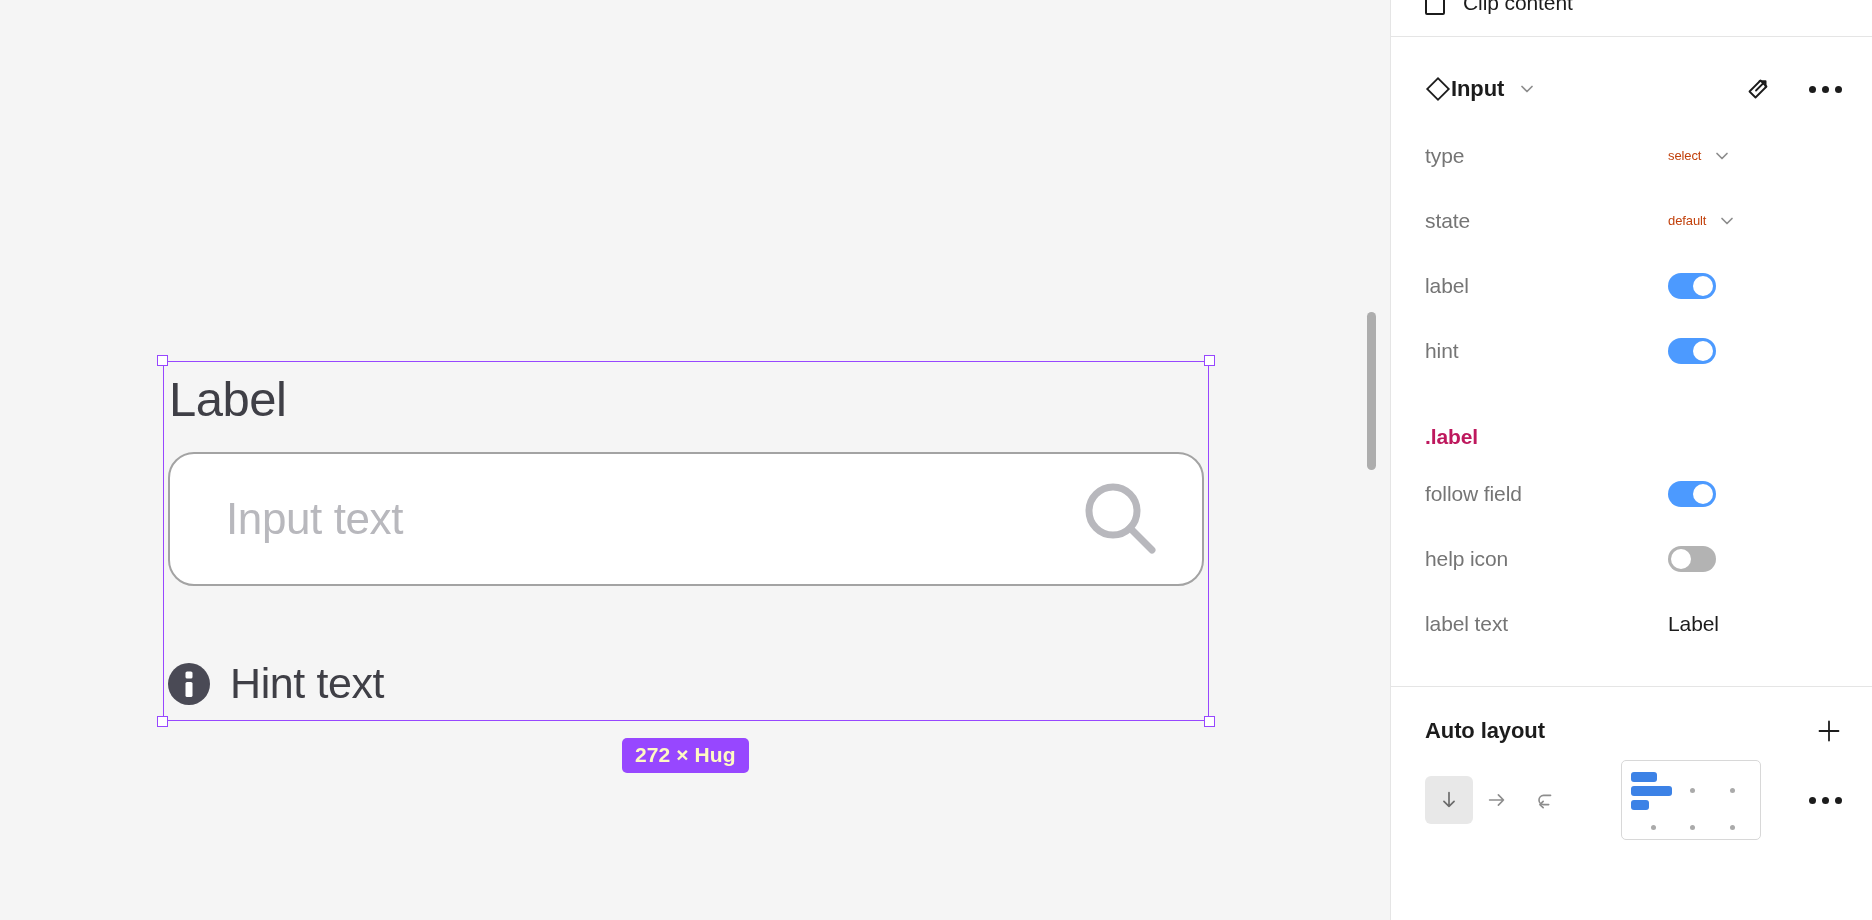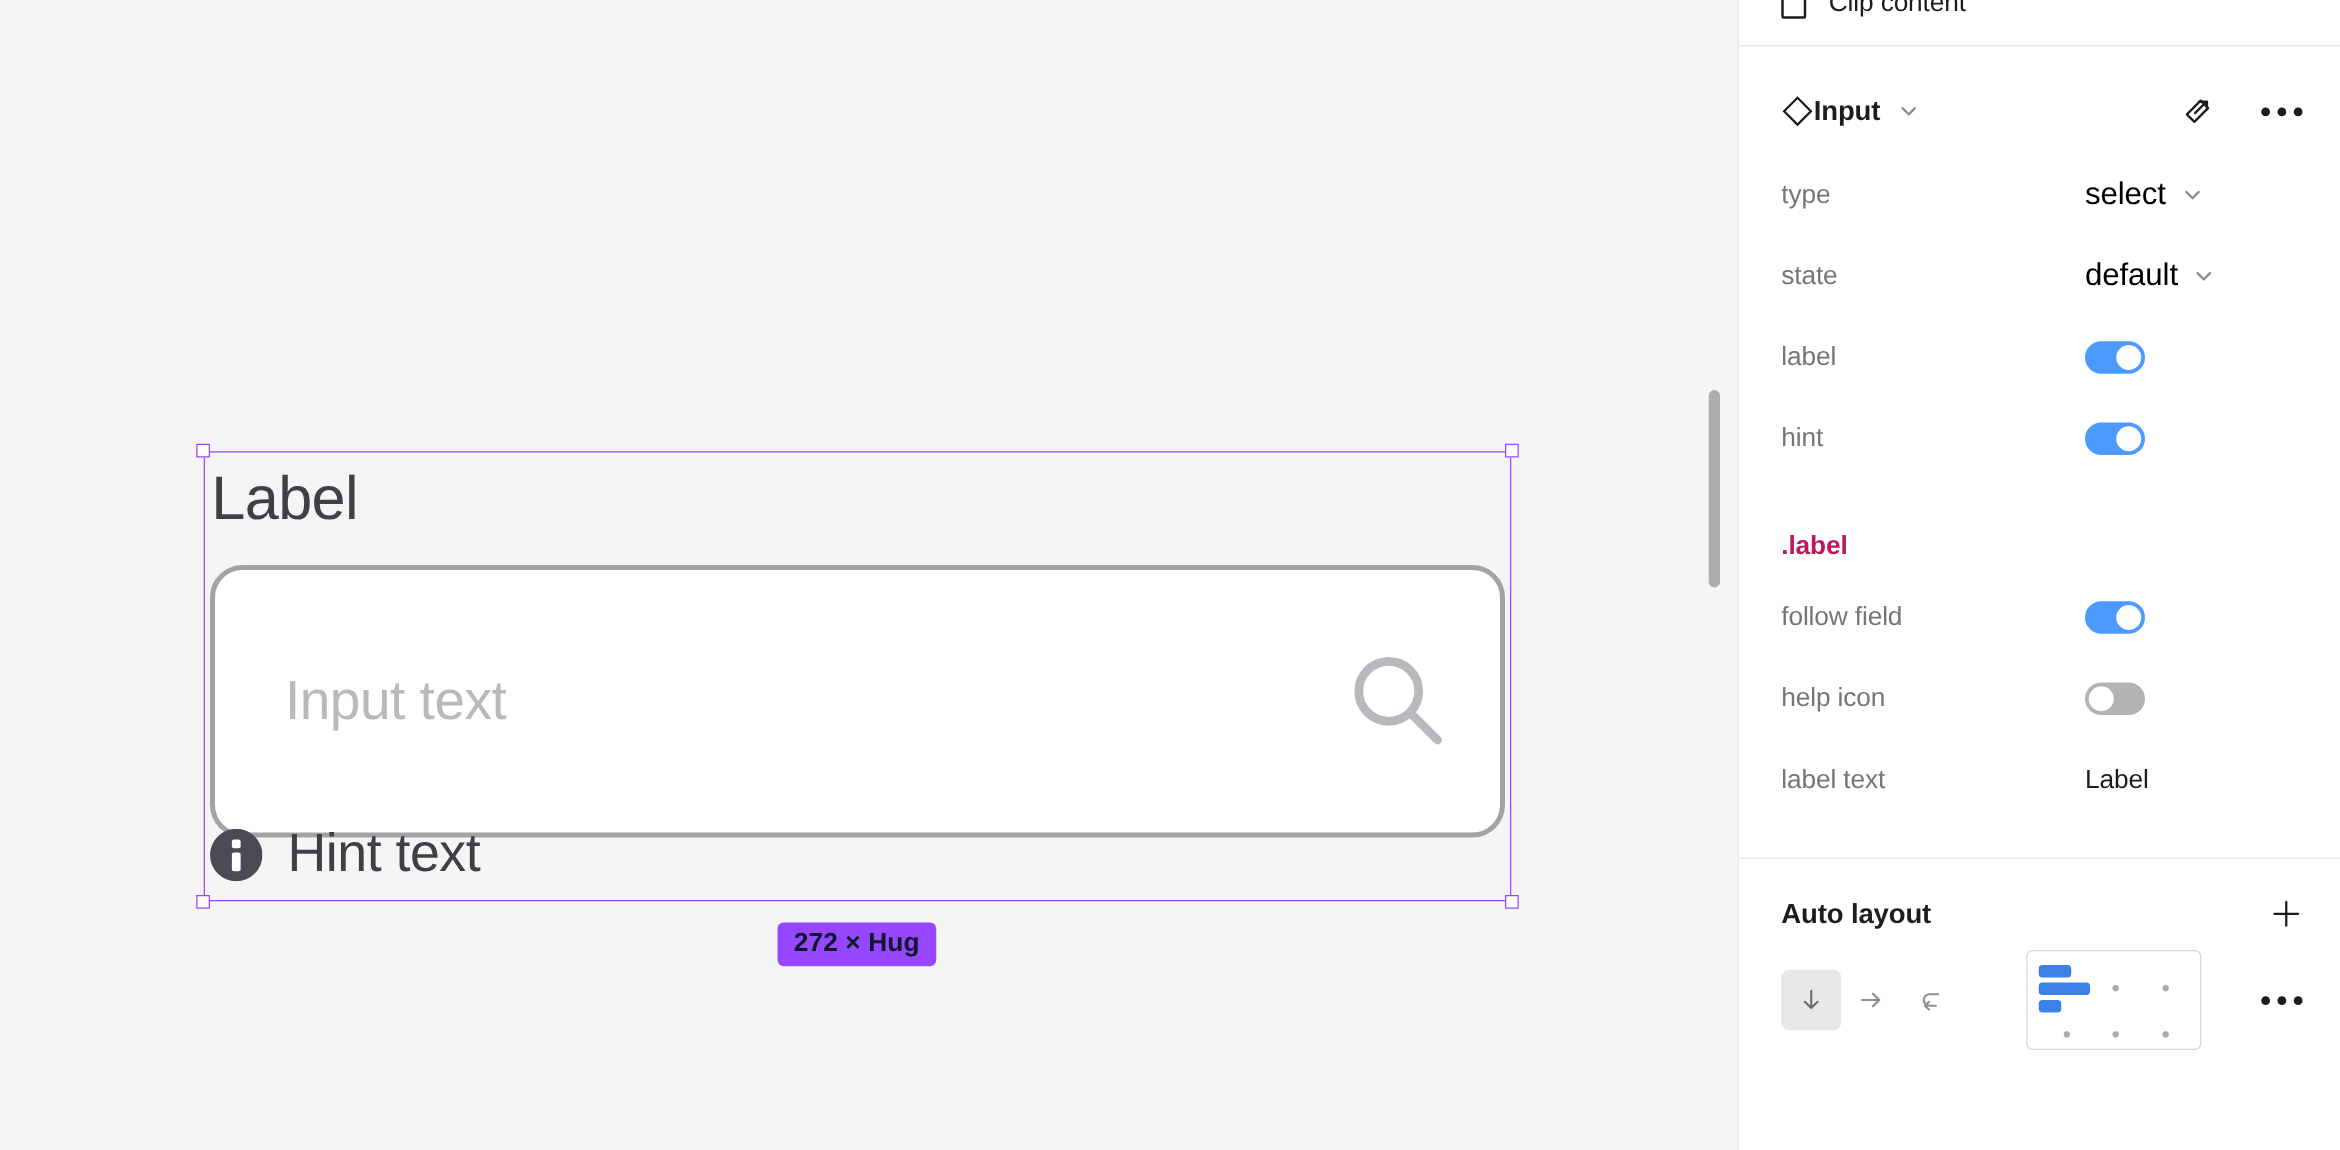--- a/index.html
+++ b/index.html
@@ -65,23 +65,23 @@
     line-height: 1.08;
     color: #3f3f46;
     letter-spacing: -0.5px;
     white-space: nowrap;
   }
   .field {
     position: absolute;
     left: 5px;
     top: 91px;
     width: 1036px;
-    height: 218px;
+    height: 134px;
     background: #ffffff;
-    border: 4px solid #a3a3a3;
+    border: 2px solid #a3a3a3;
     border-radius: 26px;
   }
   .field-placeholder {
     position: absolute;
     left: 56px;
     top: 50%;
     transform: translateY(-50%);
     font-size: 44px;
     color: #b8b8bd;
     letter-spacing: -0.4px;
@@ -112,21 +112,21 @@
     letter-spacing: -0.4px;
     white-space: nowrap;
   }
 
   
   .size-badge {
     position: absolute;
     left: 622px;
     top: 738px;
     background: #9747ff;
-    color: #0f172a;
+    color: #fef9c3;
     font-size: 21px;
     font-weight: 700;
     padding: 5px 13px 6px;
     border-radius: 5px;
     letter-spacing: 0.1px;
     white-space: nowrap;
   }
 
   
   .canvas-scrollbar {
@@ -216,22 +216,22 @@
     letter-spacing: -0.1px;
     flex: 0 0 auto;
   }
   .prop-val {
     margin-left: auto;
     display: flex;
     align-items: center;
     min-width: 170px;
   }
   .select-val {
-    font-size: 25px;
-    color: #000000;
+    font-size: 13px;
+    color: #c2410c;
     letter-spacing: -0.1px;
   }
   .select-chev { width: 18px; height: 18px; margin-left: 12px; flex: 0 0 auto; }
   .text-val {
     font-size: 21px;
     color: #1c1c1c;
     letter-spacing: -0.1px;
   }
 
   

